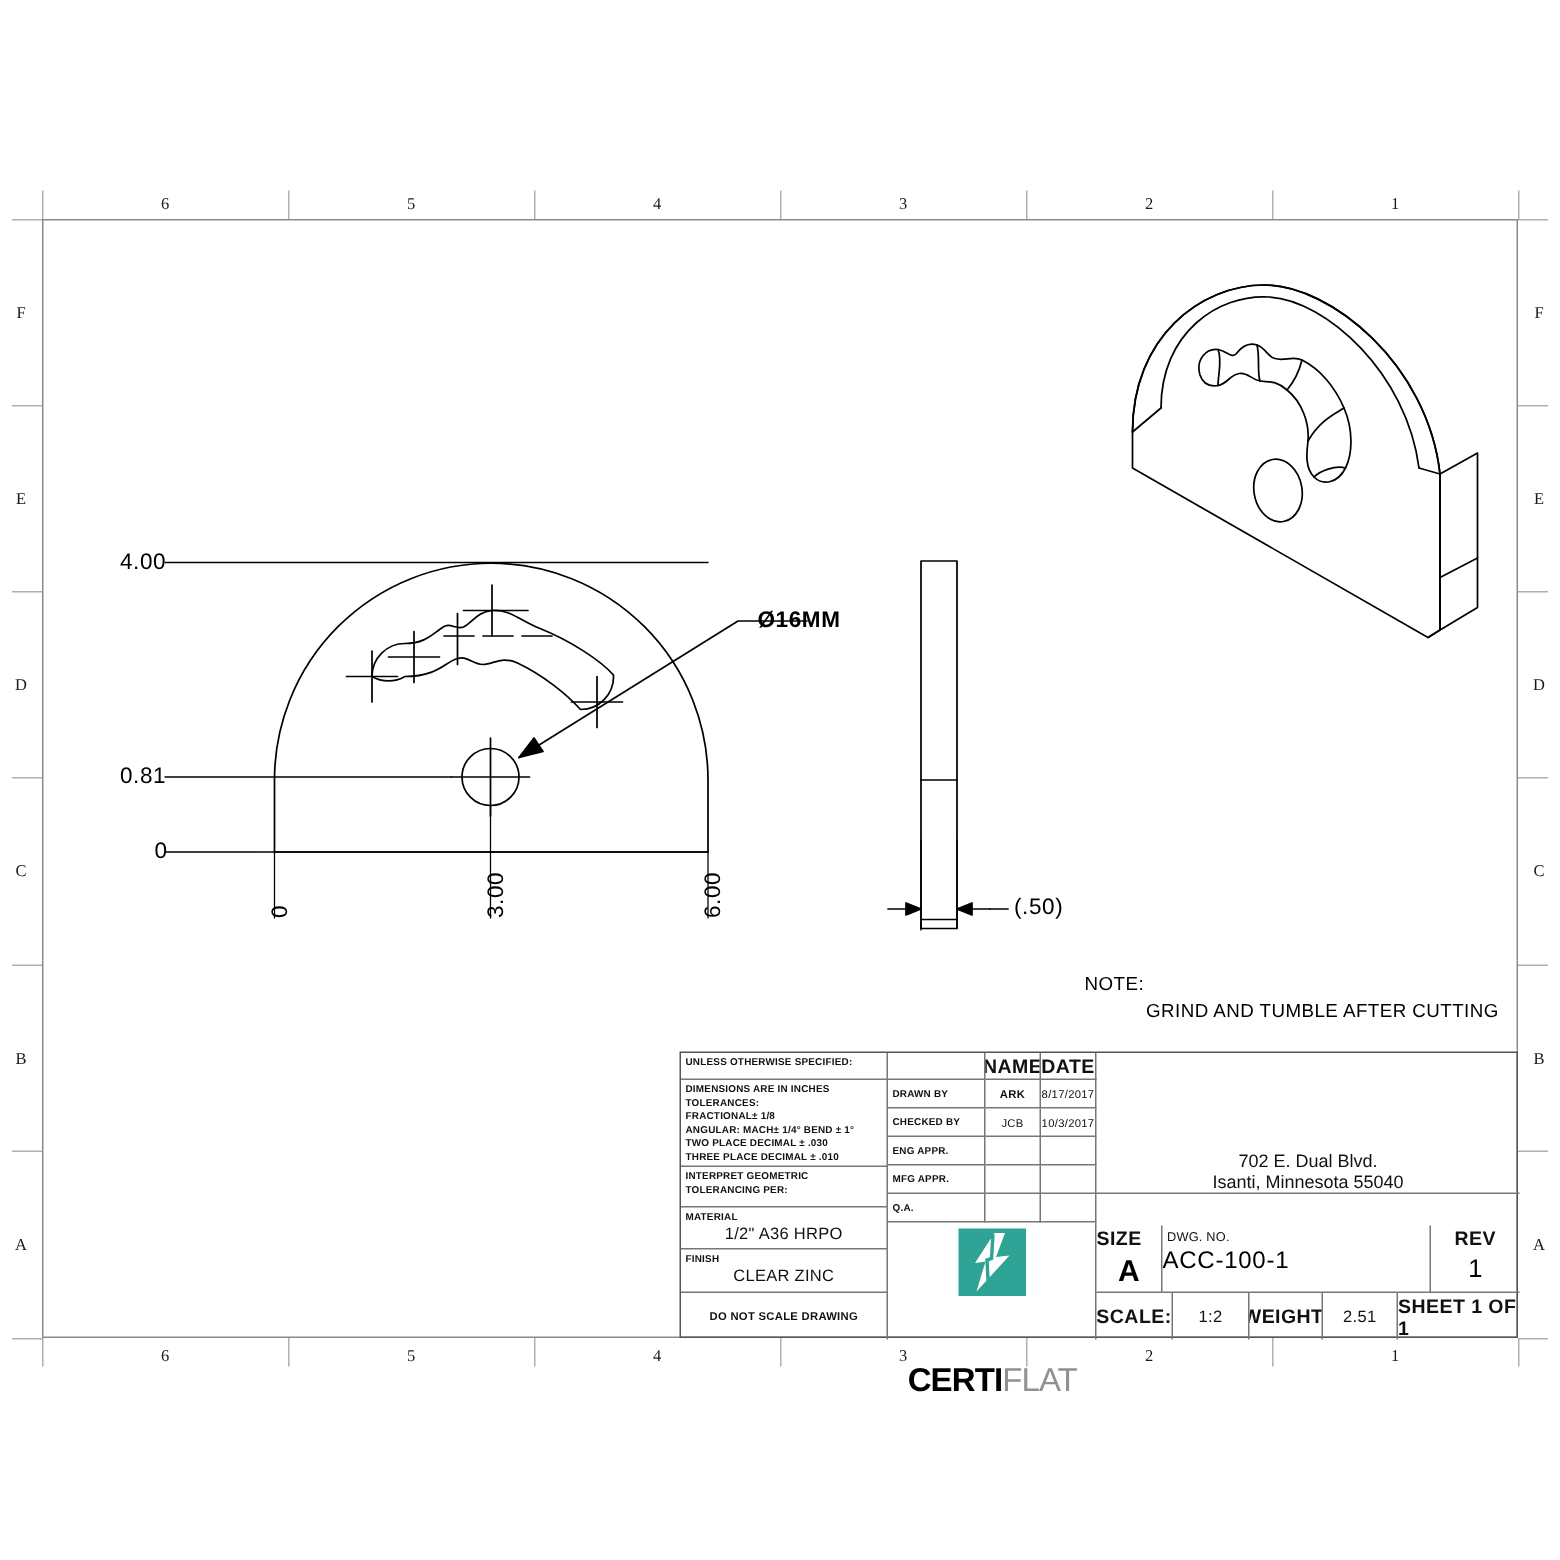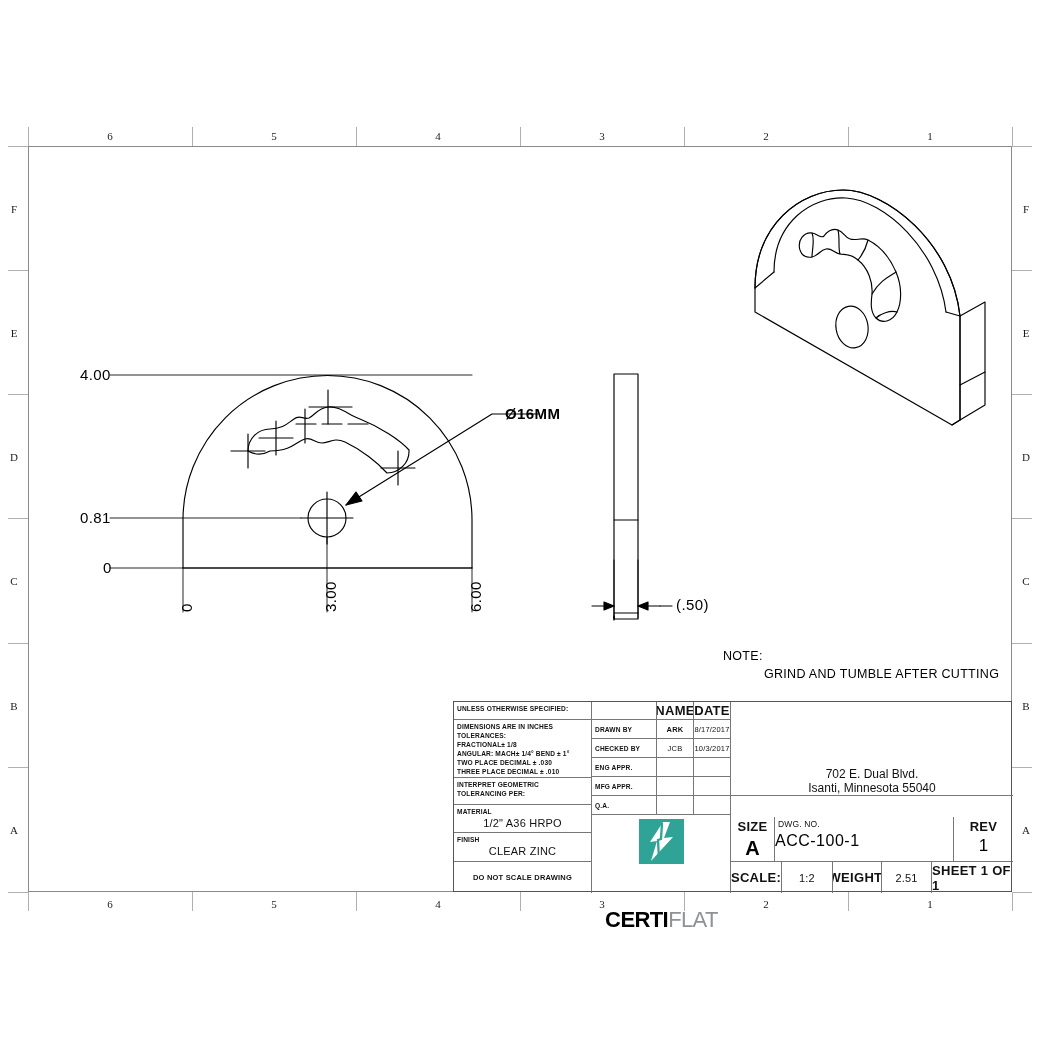--- a/index.html
+++ b/index.html
@@ -363,21 +363,21 @@
 
     <div class="cell nb-r" style="left:277px;top:26px;width:282px;height:32px;margin-top:36px;">
       <div class="addr" style="padding-top:3px;">
         <div>702 E. Dual Blvd.</div>
         <div>Isanti, Minnesota 55040</div>
       </div>
     </div>
 
 
     <div class="cell" style="left:277px;top:115px;width:44px;height:45px;">
-      <div style="text-align:center;"><span class="hdr-sm">SIZE</span></div>
+      <div style="text-align:left;"><span class="hdr-sm">SIZE</span></div>
       <div style="text-align:center;margin-top:2px;"><span class="sizeA">A</span></div>
     </div>
 
     <div class="cell" style="left:321px;top:115px;width:179px;height:45px;">
       <div class="lab lab-n" style="font-weight:400;font-size:8.5px;">DWG. NO.</div>
       <div style="text-align:left;margin-top:1px;"><span class="dwgno">ACC-100-1</span></div>
     </div>
 
     <div class="cell nb-r" style="left:500px;top:115px;width:59px;height:45px;">
       <div style="text-align:center;"><span class="hdr-sm">REV</span></div>

